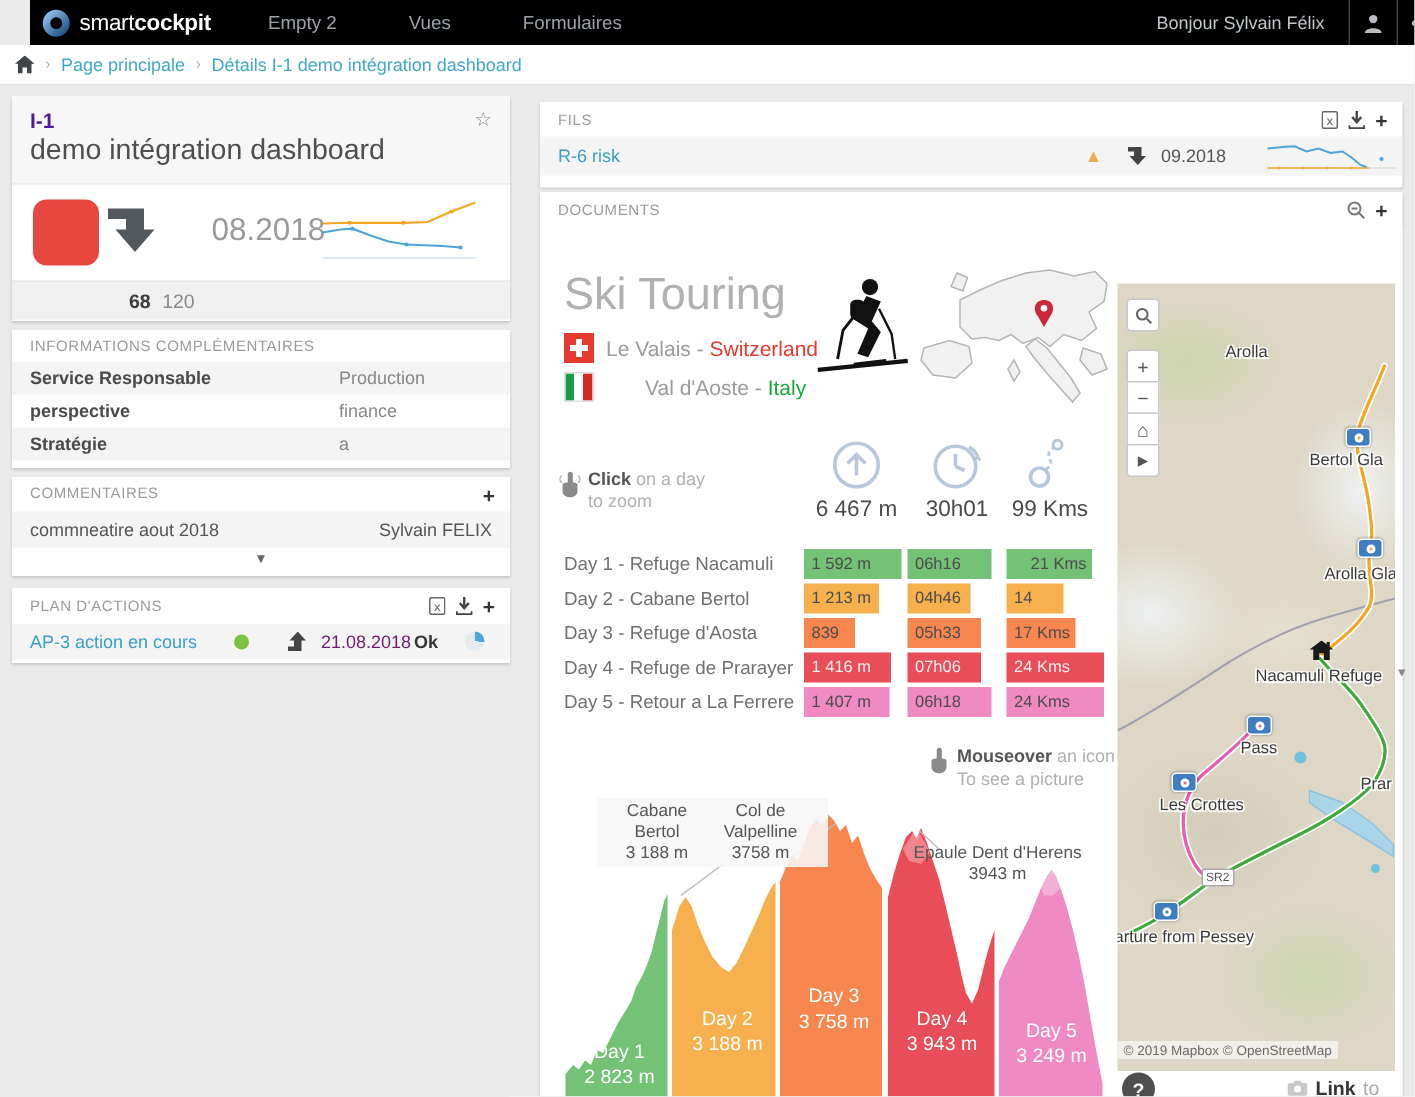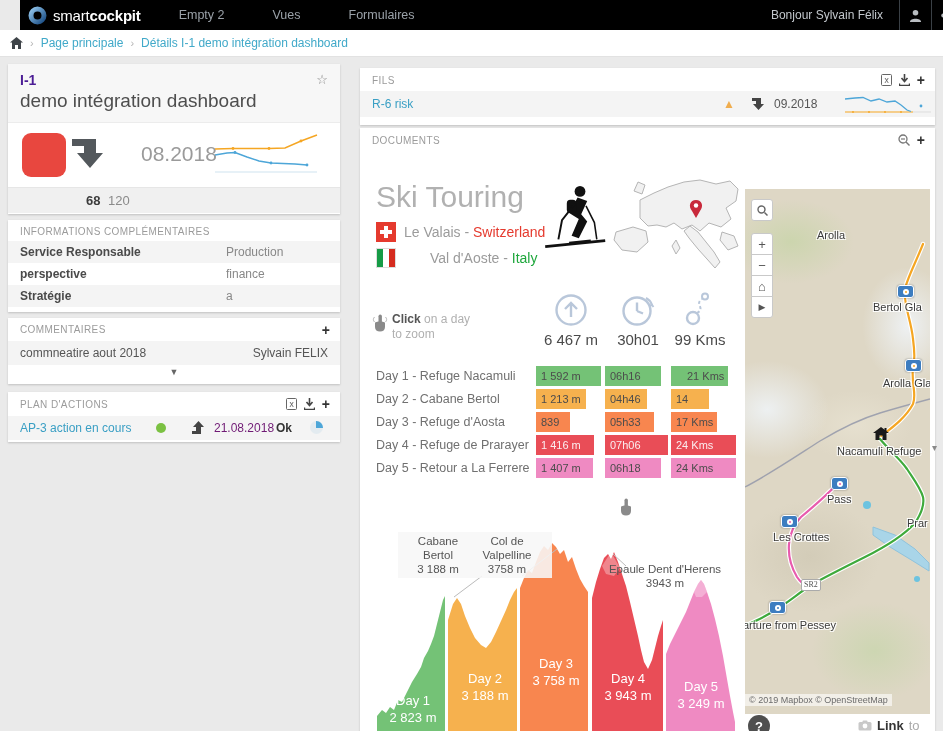--- a/index.html
+++ b/index.html
@@ -419,34 +419,38 @@
       </div>
       <div class="day-row" style="left:0; top:260px; width:385px;">
         <span class="day-label">Day 3 - Refuge d'Aosta</span>
         <span class="chip o col-m" style="width:34px;">839 m</span>
         <span class="chip o col-t" style="width:49px;">05h33</span>
         <span class="chip o col-k" style="width:46px;">17 Kms</span>
       </div>
       <div class="day-row" style="left:0; top:283px; width:385px;">
         <span class="day-label">Day 4 - Refuge de Prarayer</span>
         <span class="chip r col-m" style="width:58px;">1 416 m</span>
-        <span class="chip r col-t" style="width:63px;">07h06</span>
+        <span class="chip r col-t" style="width:49px;">07h06</span>
         <span class="chip r col-k" style="width:65px;">24 Kms</span>
       </div>
       <div class="day-row" style="left:0; top:306px; width:385px;">
         <span class="day-label">Day 5 - Retour a La Ferrere</span>
         <span class="chip p col-m" style="width:57px;">1 407 m</span>
         <span class="chip p col-t" style="width:56px;">06h18</span>
         <span class="chip p col-k" style="width:65px;">24 Kms</span>
       </div>
 
       <svg class="hint-hand hand-mouse" width="16" height="18" viewBox="0 0 16 18">
         <rect x="6.5" y="0.5" width="3.4" height="10" rx="1.7" fill="#8a8a8a"></rect>
         <path d="M3 9 C3 7 13 7 13 9 L13 13 C13 16 11 17.5 8 17.5 C5 17.5 3 16 3 13 Z" fill="#8a8a8a"></path>
       </svg>
+      <div class="hint hint-mouse" style="position:absolute;">
+        <div><b>Mouseover</b><span> an icon</span></div>
+        <div>To see a picture</div>
+      </div>
       <span class="hint-arrow">⟶</span>
 
       <svg class="mtn-chart" width="366" height="218" viewBox="0 0 366 218">
         <path d="M3 218 L3 192 L8 186 L12 189 L16 183 L20 186 L24 176 L28 178 L33 168 L38 158 L43 150 L47 143 L50 134 L54 127 L57 120 L60 112 L63 100 L66 88 L69 76 L71 72 L71 218 Z" fill="#74c276"></path>
         <path d="M74 218 L74 96 L79 80 L83 74 L87 80 L91 92 L96 104 L101 114 L107 121 L112 124 L117 118 L122 108 L127 97 L132 86 L136 76 L140 68 L143 64 L143 218 Z" fill="#f6b14e"></path>
         <path d="M146 218 L146 64 L150 54 L154 46 L158 49 L162 38 L166 28 L170 22 L174 26 L178 19 L182 23 L186 30 L190 26 L194 38 L198 33 L202 45 L206 55 L210 62 L214 68 L214 218 Z" fill="#f8864f"></path>
         <path d="M218 218 L218 74 L222 58 L226 45 L230 34 L234 30 L237 35 L240 28 L244 38 L248 50 L252 62 L256 78 L260 95 L264 112 L267 126 L270 138 L274 145 L278 136 L281 124 L284 112 L287 102 L289 96 L289 218 Z" fill="#e94d57"></path>
         <path d="M228 42 L237 28 L246 44 L240 52 L232 50 Z" fill="#ffffff" opacity="0.32"></path>
         <path d="M292 218 L292 130 L296 120 L300 112 L304 104 L308 96 L312 88 L316 78 L320 68 L324 60 L327 56 L330 60 L333 68 L337 80 L341 95 L345 112 L349 132 L353 155 L356 172 L359 188 L361 198 L361 218 Z" fill="#ef8ac2"></path>
         <path d="M320 68 L324 60 L327 56 L330 60 L333 68 L328 73 L322 73 Z" fill="#ffffff" opacity="0.32"></path>
@@ -536,21 +540,21 @@
             <span class="lens" style="background:#e85bad;"></span>
           </span>
         <span class="map-label" style="left:82px; top:304px;">Pass</span>
         <span class="map-label" style="left:162px; top:328px;">Prar</span>
 
         <span class="cam" style="left:36px; top:326px;">
             <span class="lens" style="background:#e85bad;"></span>
           </span>
         <span class="map-label" style="left:28px; top:342px;">Les Crottes</span>
 
-        <span class="road-badge" style="left:56px; top:390px;font-family:Liberation Serif, serif;">SR2</span>
+        <span class="road-badge" style="left:56px; top:390px;">SR2</span>
 
         <span class="cam" style="left:24px; top:412px;">
             <span class="lens" style="background:#3d7dc0;"></span>
           </span>
         <span class="map-label" style="left:-2px; top:430px;">arture from Pessey</span>
 
         <span class="map-attr">© 2019 Mapbox © OpenStreetMap</span>
       </div>
 
       <div class="globe-badge">?</div>

